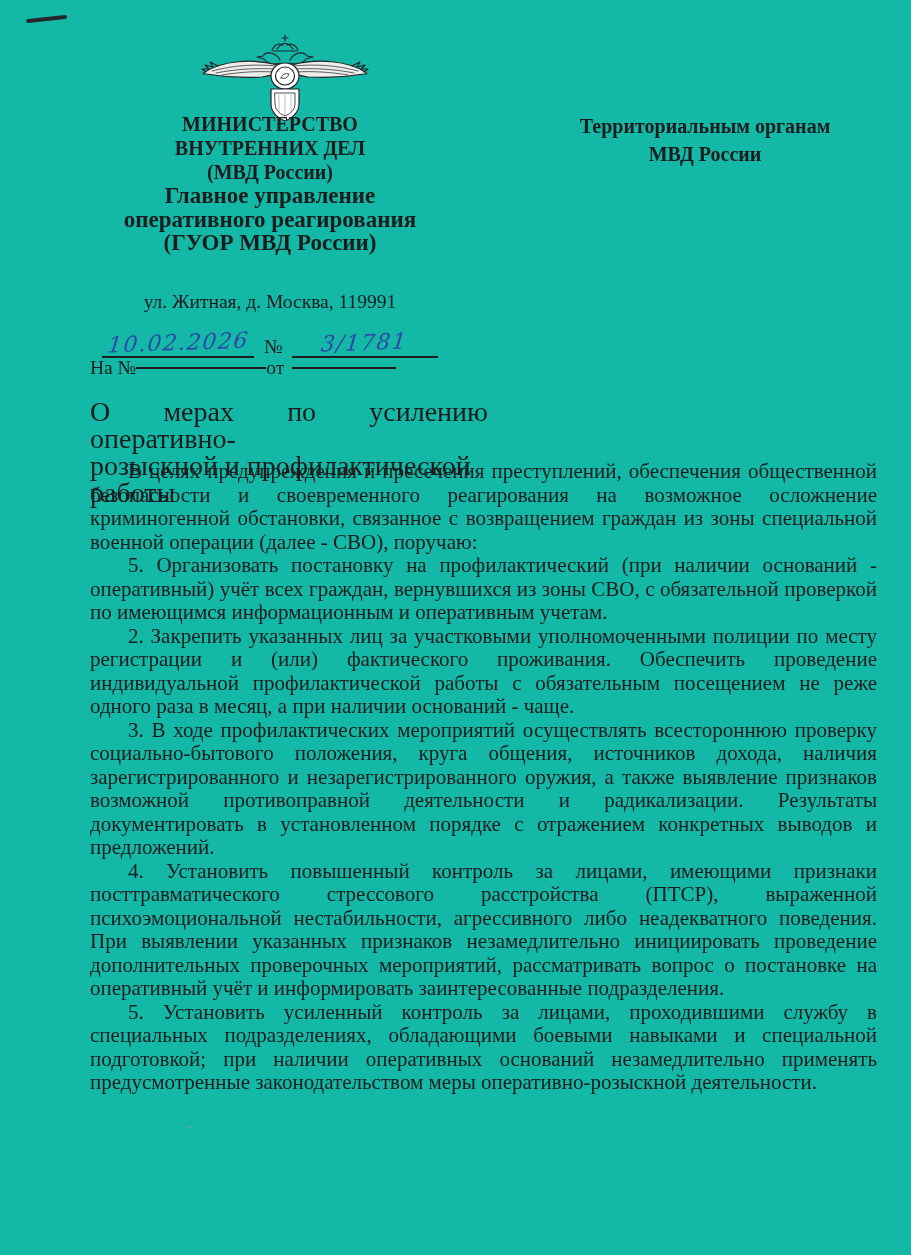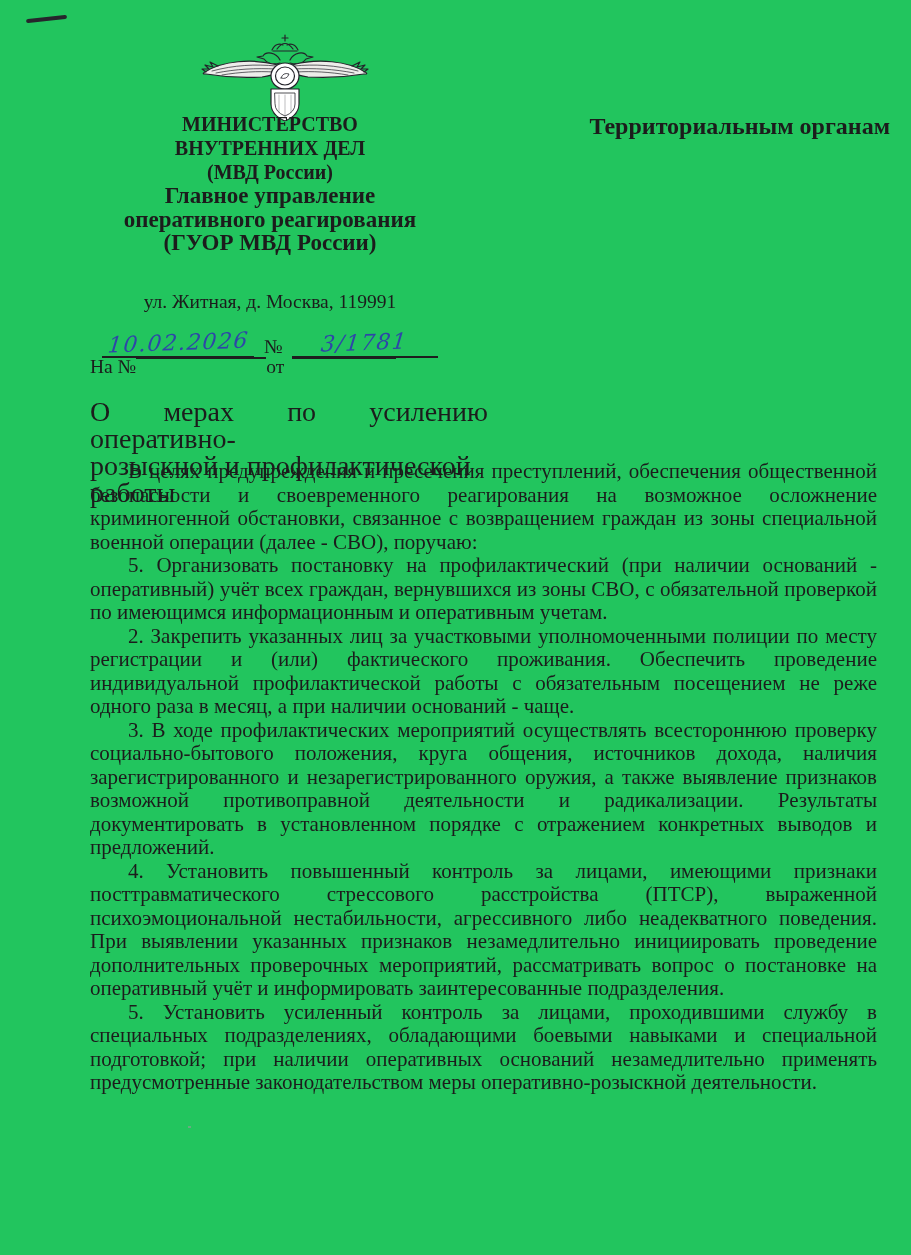--- a/index.html
+++ b/index.html
@@ -1,21 +1,21 @@
 <!DOCTYPE html>
 <html lang="ru"><head>
 <meta charset="utf-8">
 <style>
   html,body { margin:0; padding:0; }
   body { background:#e9e9e9; }
   .page {
     position:relative;
     width:911px; height:1255px;
     margin:0 auto;
-    background:#22c55e;
+    background:#14b8a6;
     font-family:"Liberation Serif", serif;
     color:#1c1c1c;
     overflow:hidden;
   }
 
   
   .pen-mark {
     position:absolute; left:26px; top:17px;
     width:41px; height:3.5px;
     background:#26262c; border-radius:2px;
@@ -52,33 +52,33 @@
     display:inline-block;
     font-family:"DejaVu Serif", serif;
     font-style:italic;
     font-size:22px; line-height:24px;
     letter-spacing:1.5px;
     transform:rotate(-2deg) skewX(-8deg);
     padding-bottom:1px;
   }
   .reply-row {
     position:absolute; left:90px; top:357px;
-    display:flex; align-items:flex-start; height:21px;
+    display:flex; align-items:center; height:21px;
     font-size:19.5px;
   }
   .reply-label { line-height:20px; }
   .reply-seg1 { width:130px; }
   .reply-from { margin:0 8px 0 0; line-height:20px; }
   .reply-seg2 { width:104px; }
 
   
   .addressee {
     position:absolute; left:520px; top:112px; width:370px;
-    text-align:right; font-weight:bold;
-    font-size:24px; line-height:28px;
+    text-align:center; font-weight:bold;
+    font-size:20px; line-height:28px;
   }
 
   
   .subject { position:absolute; left:90px; top:398px; width:398px; font-size:28px; line-height:27px; }
   .subject-line1 { text-align:justify; text-align-last:justify; }
 
   
   .body-text {
     position:absolute; left:90px; top:460px; width:787px;
     font-size:21px; line-height:23.5px;
@@ -144,20 +144,21 @@
 
   <div class="reply-row">
     <span class="reply-label">На №</span>
     <span class="ul-seg reply-seg1"></span>
     <span class="reply-from">от</span>
     <span class="ul-seg reply-seg2"></span>
   </div>
 
   <div class="addressee">
     <div>Территориальным органам</div>
+    <div>МВД России</div>
   </div>
 
   <div class="subject">
     <div class="subject-line1">О мерах по усилению оперативно-</div>
     <div>розыскной и профилактической работы</div>
   </div>
 
   <div class="body-text">
     <p>В целях предупреждения и пресечения преступлений, обеспечения общественной безопасности и своевременного реагирования на возможное осложнение криминогенной обстановки, связанное с возвращением граждан из зоны специальной военной операции (далее - СВО), поручаю:</p>
     <p>5. Организовать постановку на профилактический (при наличии оснований - оперативный) учёт всех граждан, вернувшихся из зоны СВО, с обязательной проверкой по имеющимся информационным и оперативным учетам.</p>

